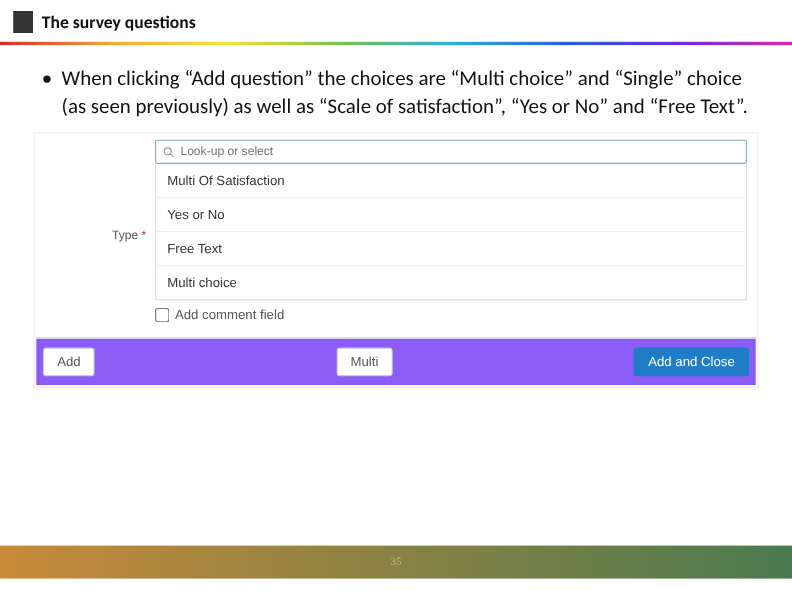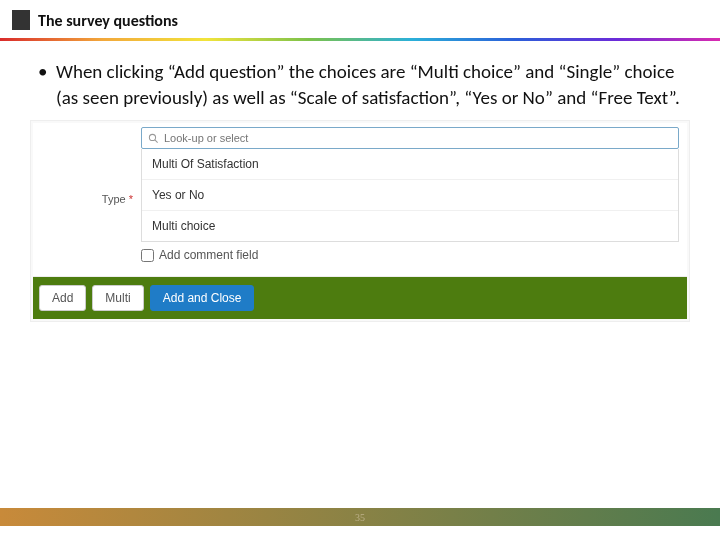--- a/index.html
+++ b/index.html
@@ -71,36 +71,36 @@
     padding: 8px 10px; font-size: 12px; color: #333;
     border-bottom: 1px solid #f0f0f0;
   }
   .dropdown-item:last-child { border-bottom: none; }
   .checkbox-row {
     display: flex; align-items: center; padding: 6px 0 4px 0;
     font-size: 12px; color: #555;
   }
   .checkbox-row input { margin-right: 5px; }
   .button-row {
-    display: flex; justify-content: flex-start; gap: 6px;
+    display: flex; justify-content: space-between; gap: 6px;
     padding: 8px 6px;
     border-top: 1px solid #eee;
-    background: #4d7c0f;
+    background: #8b5cf6;
   }
   .btn {
     padding: 5px 12px; font-size: 12px;
     border: 1px solid #ccc; background: #fff; color: #555;
     border-radius: 3px; cursor: pointer;
   }
   .btn-primary {
     background: #1f7cc7; border-color: #1f7cc7; color: #fff;
   }
   .footer-bar {
     position: absolute; bottom: 14px; left: 0; right: 0;
-    height: 18px;
+    height: 30px;
     background: linear-gradient(to right, #c88a3a, #4a7a50);
     color: #bdb089; font-size: 10px;
     display: flex; align-items: center; justify-content: center;
     font-family: Georgia, serif;
   }
 </style>
 </head>
 <body>
 
 <div class="title-row">
@@ -129,20 +129,21 @@
               <svg viewBox="0 0 16 16" width="11" height="11">
                   <circle cx="6.5" cy="6.5" r="4.5" fill="none" stroke="#999" stroke-width="1.5"></circle>
                   <line x1="10" y1="10" x2="14" y2="14" stroke="#999" stroke-width="1.5"></line>
                 </svg>
             </span>
             <input placeholder="Look-up or select" style="">
           </div>
           <div class="dropdown-list">
             <div class="dropdown-item">Multi Of Satisfaction</div>
             <div class="dropdown-item">Yes or No</div>
+            <div class="dropdown-item">Free Text</div>
             <div class="dropdown-item">Multi choice</div>
           </div>
           <div class="checkbox-row">
             <input type="checkbox" style="">
             <span>Add comment field</span>
           </div>
         </div>
       </div>
 
 

